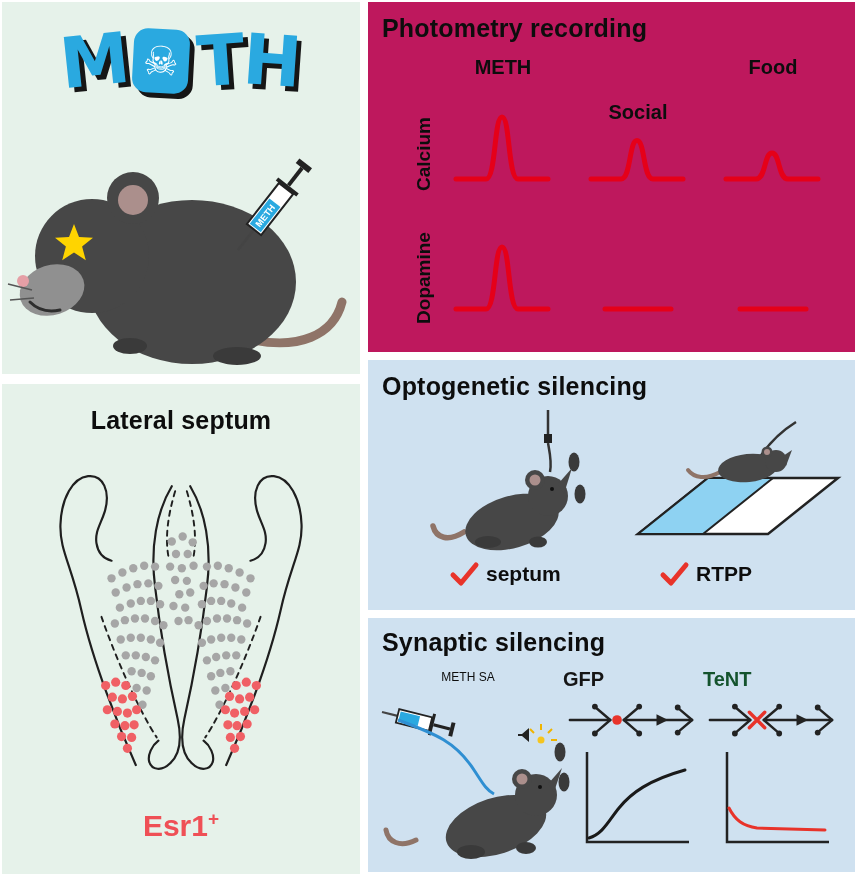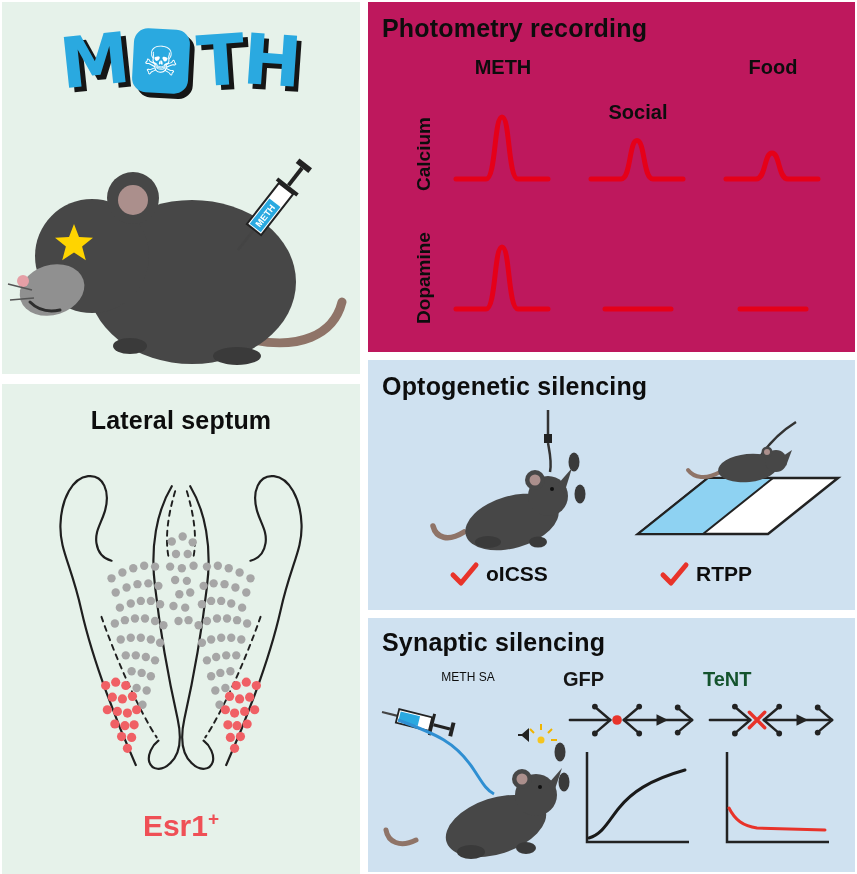--- a/index.html
+++ b/index.html
@@ -271,21 +271,21 @@
       <circle cx="146" cy="45" r="11" fill="#474747"></circle>
       <path d="M153 40 L162 34 L156 50 Z" fill="#474747"></path>
       <circle cx="137" cy="36" r="5.5" fill="#474747"></circle>
       <circle cx="137" cy="36" r="3" fill="#ab8f8c"></circle>
     </svg>
 
     <div class="assay" style="left:82px;top:202px;">
       <svg style="position:static;" width="28" height="24" viewBox="0 0 28 24">
         <path d="M3 13 L11 21 L26 3" stroke="#e8332a" stroke-width="5" fill="none" stroke-linecap="round" stroke-linejoin="round"></path>
       </svg>
-      <span>oICSS</span>
+      <span>septum</span>
     </div>
     <div class="assay" style="left:292px;top:202px;">
       <svg style="position:static;" width="28" height="24" viewBox="0 0 28 24">
         <path d="M3 13 L11 21 L26 3" stroke="#e8332a" stroke-width="5" fill="none" stroke-linecap="round" stroke-linejoin="round"></path>
       </svg>
       <span>RTPP</span>
     </div>
   </section>
 
   <section class="panel p-blue" style="left:368px;top:618px;width:487px;height:254px;">

